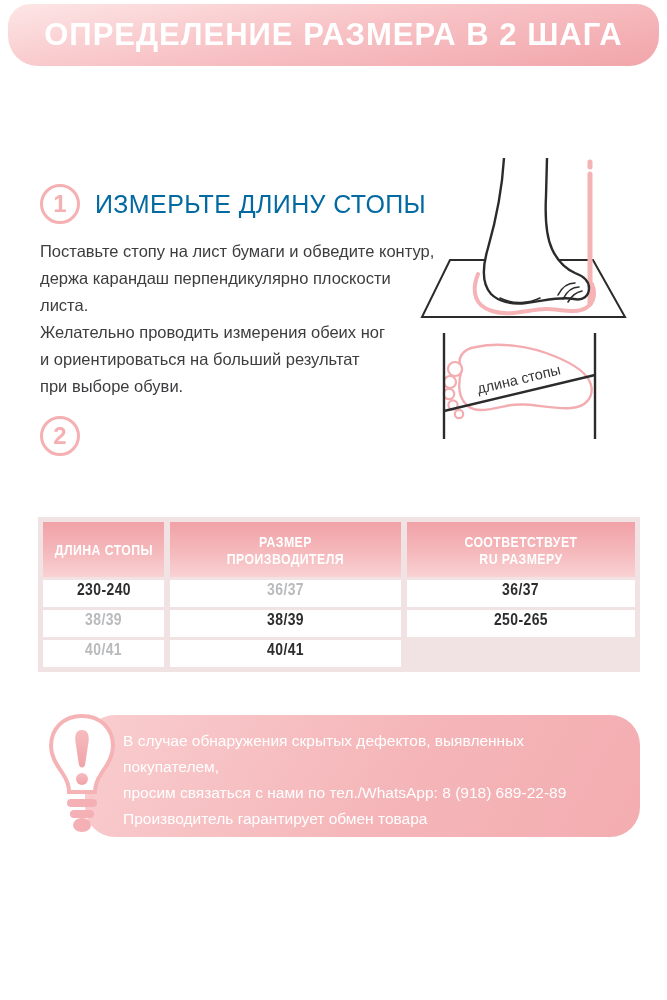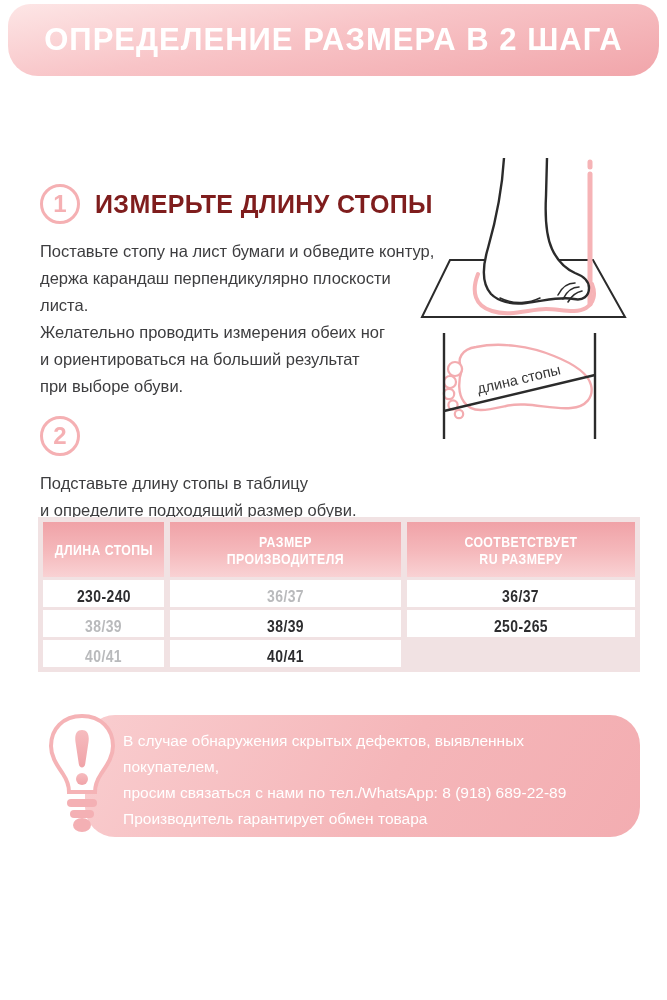--- a/index.html
+++ b/index.html
@@ -1,49 +1,49 @@
 <!DOCTYPE html>
 <html><head>
 <meta charset="utf-8">
 <style>
   html,body{margin:0;padding:0;background:#fff;}
   .page{position:relative;width:667px;height:1000px;background:#ffffff;overflow:hidden;
         font-family:"Liberation Sans",sans-serif;}
 
   
-  .banner{position:absolute;left:8px;top:4px;width:651px;height:72px;
+  .banner{position:absolute;left:8px;top:4px;width:651px;height:62px;
           border-radius:22px 22px 30px 30px;
           background:linear-gradient(170deg,#fde6e6 0%,#f8c4c7 45%,#f1a5aa 100%);
           display:flex;align-items:center;justify-content:center;}
   .banner h1{margin:0;color:#ffffff;font-size:31px;font-weight:800;letter-spacing:1px;}
 
   
   .step{position:absolute;left:40px;width:405px;}
   .step-head{display:flex;align-items:center;gap:15px;}
   .step-circle{width:34px;height:34px;border:3px solid #f5b0b3;border-radius:50%;
                color:#f5b0b3;font-size:24px;font-weight:700;
                display:flex;align-items:center;justify-content:center;flex:0 0 auto;}
-  .step-heading{margin:0;color:#7f1d1d;font-size:25px;font-weight:700;letter-spacing:.4px;}
+  .step-heading{margin:0;color:#0369a1;font-size:25px;font-weight:400;letter-spacing:.4px;}
   .step-body{margin:14px 8px 0 0;color:#3d3d3f;font-size:16.5px;line-height:27px;
              white-space:pre-line;}
 
   
   .illus{position:absolute;}
   #illus-trace{left:418px;top:158px;width:245px;height:177px;}
   #illus-length{left:428px;top:331px;width:217px;height:114px;}
 
   
   .size-table{position:absolute;left:38px;top:517px;width:602px;box-sizing:border-box;
               background:#f1e2e3;padding:5px;
               display:grid;grid-template-columns:121px 231px 1fr;
               grid-template-rows:55px 27px 27px 27px;gap:3px 6px;}
   .th{background:linear-gradient(180deg,#f0a2a7 0%,#f5b9bc 55%,#f9d2d4 100%);
       color:#ffffff;display:flex;align-items:center;justify-content:center;
       font-weight:700;font-size:15px;line-height:17px;text-align:center;}
-  .td{background:#ffffff;display:flex;align-items:flex-end;justify-content:center;
+  .td{background:#ffffff;display:flex;align-items:flex-start;justify-content:center;
       font-weight:700;font-size:17px;color:#2d2d2f;}
   .td.gray{color:#b9babc;}
   .cond{display:inline-block;transform:scaleX(.82);transform-origin:center;
         white-space:pre-line;letter-spacing:.5px;}
 
   
   .notice-box{position:absolute;left:85px;top:715px;width:555px;height:122px;
               box-sizing:border-box;border-radius:30px;
               background:linear-gradient(120deg,#f9cdcf 0%,#f5b6b9 55%,#f3adb1 100%);
               padding:13px 20px 0 38px;}
@@ -103,22 +103,20 @@
 
       <path d="M16 80 L167 44" stroke="#2b2b2b" stroke-width="2.4"></path>
       <text x="92" y="53" transform="rotate(-13.4 92 53)" text-anchor="middle" font-family="Liberation Sans, sans-serif" font-size="14.5" fill="#333333">длина стопы</text>
     </svg>
   </div>
 
   <section class="step" style="top:416px;">
     <div class="step-head">
       <span class="step-circle">2</span>
     </div>
-    <p class="step-body">Подставьте длину стопы в таблицу
-и определите подходящий размер обуви.</p>
   </section>
 
   <div class="size-table">
     <div class="th">
         <span class="cond">ДЛИНА СТОПЫ</span>
       </div>
     <div class="th">
         <span class="cond">РАЗМЕР
 ПРОИЗВОДИТЕЛЯ</span>
       </div>

